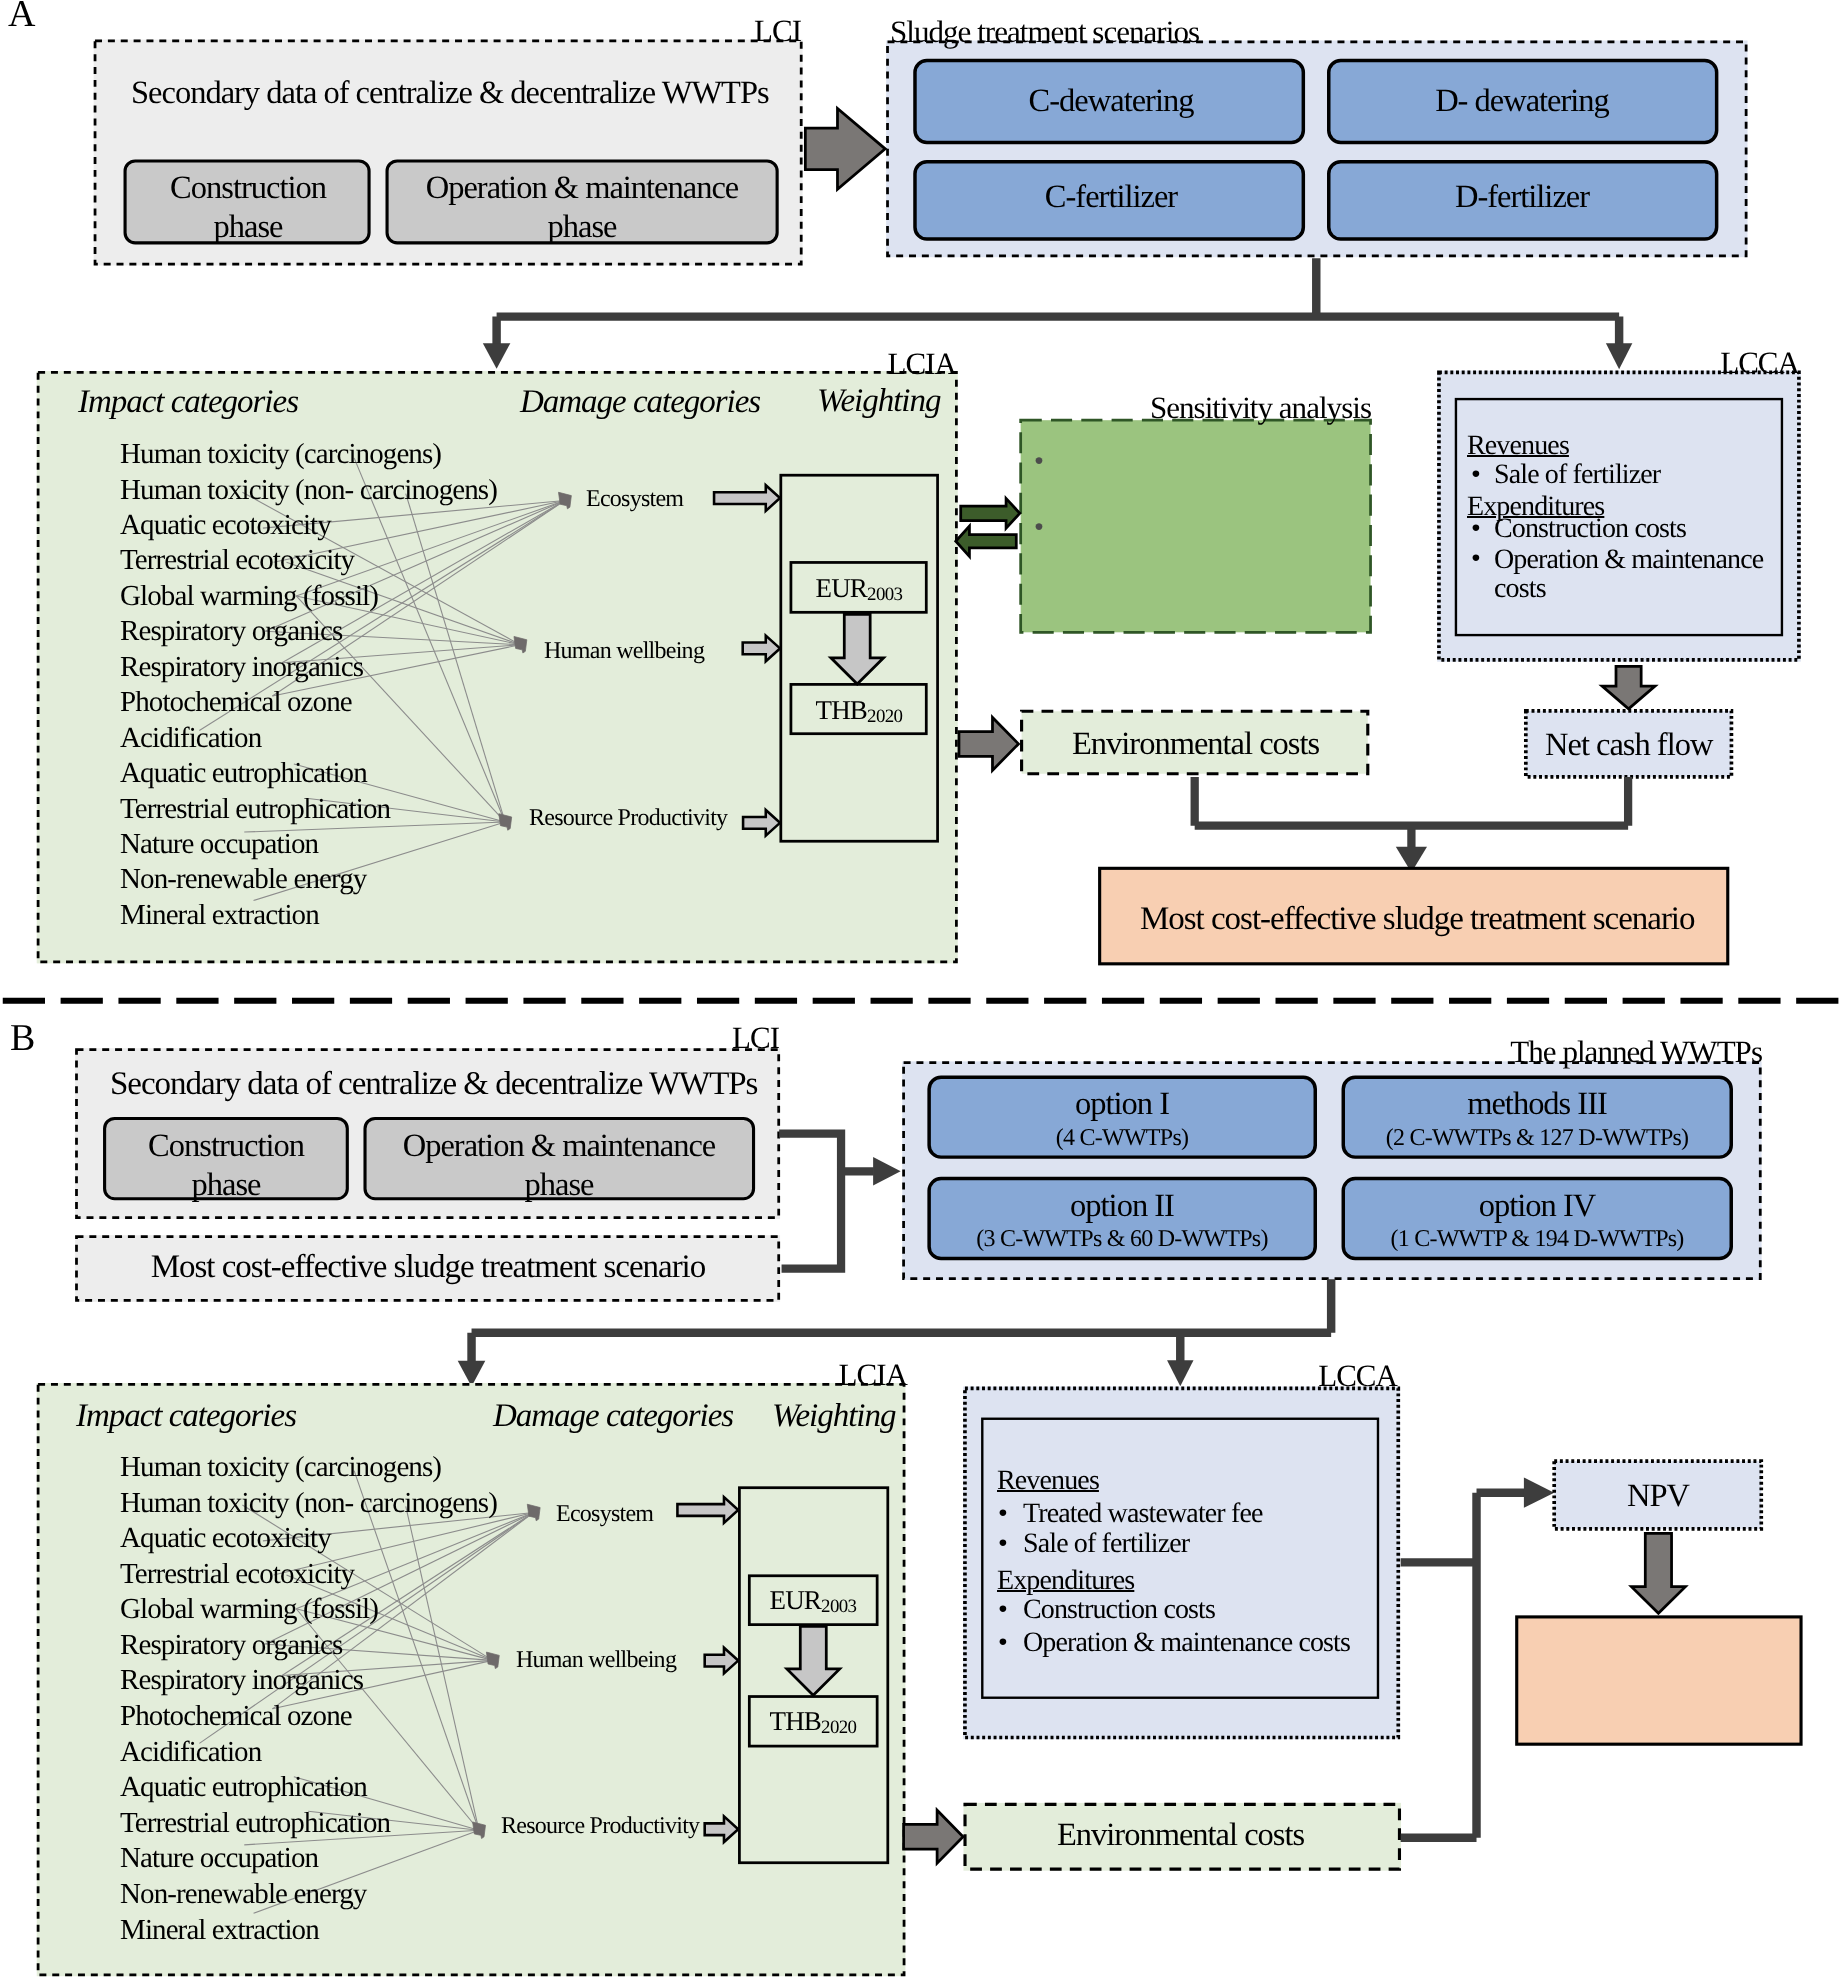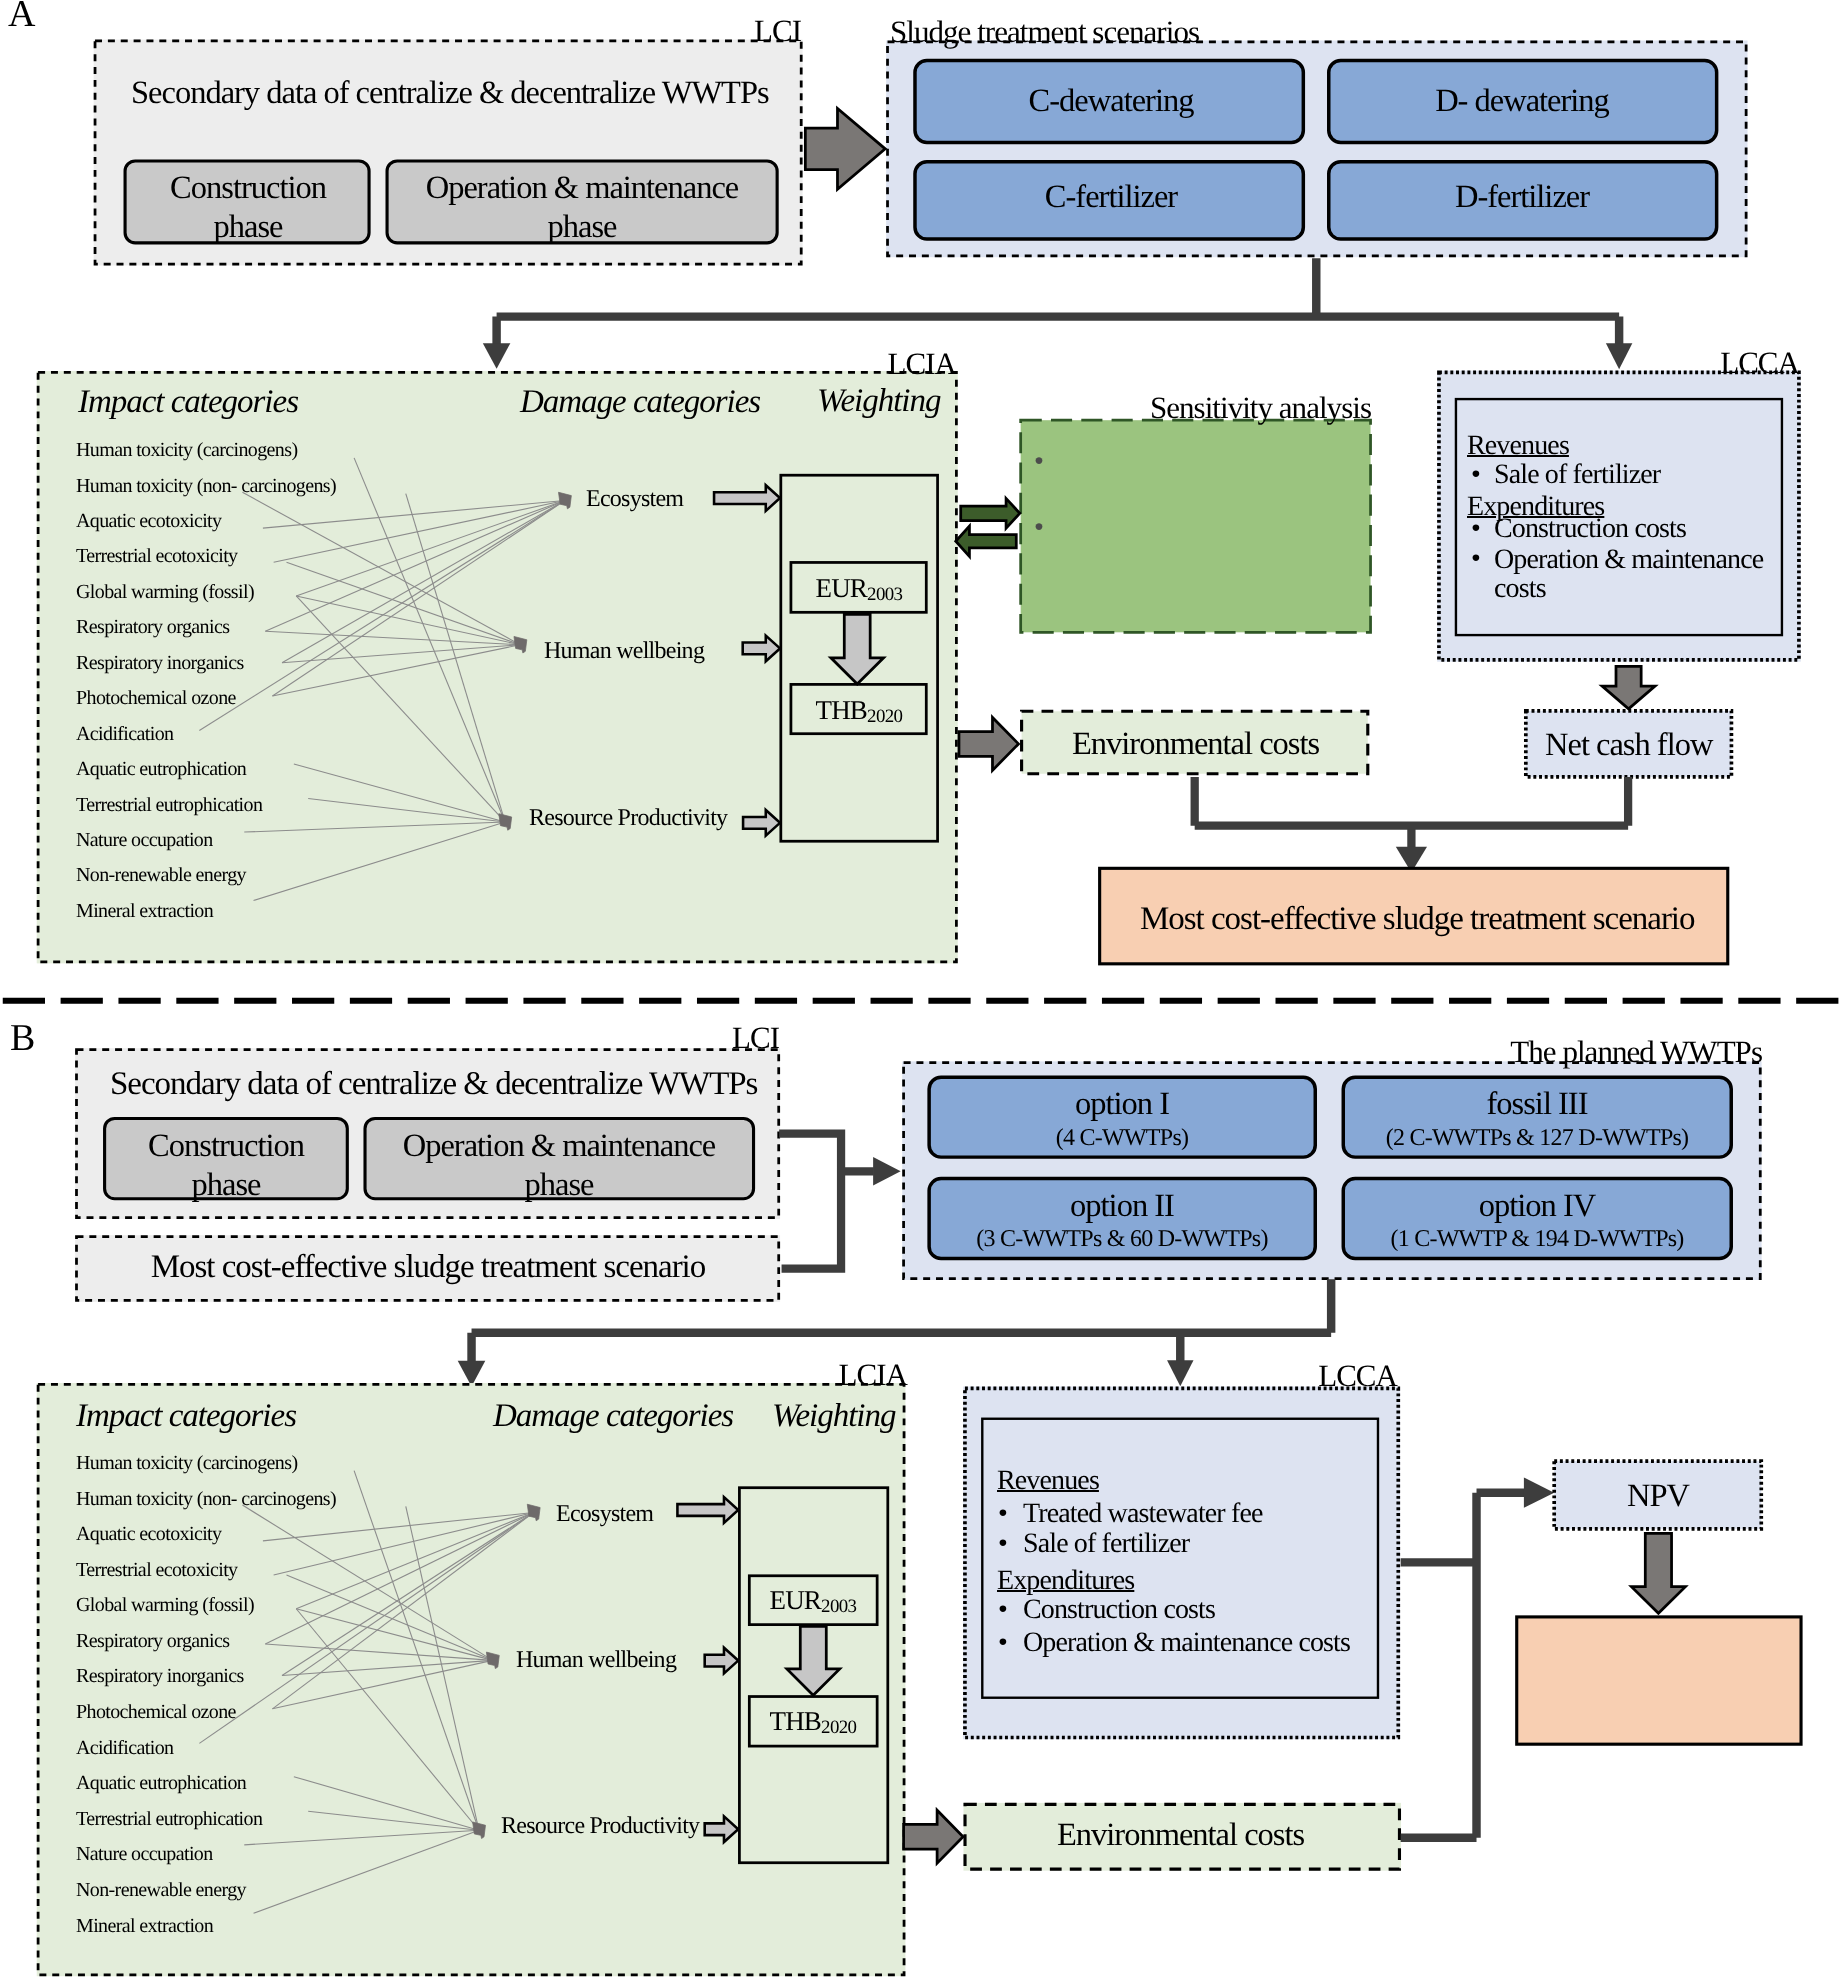--- a/index.html
+++ b/index.html
@@ -10,21 +10,21 @@
   .t{will-change:transform;}
   .box{position:absolute;box-sizing:border-box;}
   svg.ov{position:absolute;left:0;top:0;overflow:visible;z-index:5;}
   .t{z-index:10;}
 
   
   .t{position:absolute;white-space:pre;line-height:1;letter-spacing:-0.031em;}
   .tag{position:absolute;font-size:31px;white-space:nowrap;line-height:1;letter-spacing:-0.031em;}
   .panelltr{position:absolute;font-size:38px;line-height:1;}
   .body35{font-size:32.5px;}
-  .cat23{font-size:20px;}
+  .cat23{font-size:29px;margin-left:44px;}
   .dmg26{font-size:24px;}
   .lcca31{font-size:28px;}
   .wt29{font-size:27px;}
   .opt26{font-size:24px;}
   .sens31{font-size:28.5px;color:#4c4c4c;}
   .hdr31{font-size:33px;font-style:italic;}
   .u{text-decoration:underline;text-underline-offset:1.4px;text-decoration-thickness:2px;}
   .sub{font-size:0.70em;vertical-align:-0.155em;letter-spacing:-0.031em;}
 </style>
 </head>
@@ -244,21 +244,21 @@
 phase</div>
 <div class="box" style="left:75px;top:1235px;width:705px;height:67px;"></div>
 <div class="t" style="left:428px;top:1251px;transform:translateX(-50%);font-size:33px;">Most cost-effective sludge treatment scenario</div>
 
 <div class="box" style="left:902px;top:1062px;width:860px;height:219px;"></div>
 <div class="t tag" style="left:1762px;top:1036px;transform:translateX(-100%);">The planned WWTPs</div>
 <div class="box" style="left:927px;top:1075px;width:389px;height:84px;"></div>
 <div class="t body35" style="left:1122px;top:1088px;transform:translateX(-50%);">option I</div>
 <div class="t opt26" style="left:1122px;top:1126px;transform:translateX(-50%);">(4 C-WWTPs)</div>
 <div class="box" style="left:1342px;top:1075px;width:391px;height:84px;"></div>
-<div class="t body35" style="left:1537px;top:1088px;transform:translateX(-50%);">fossil III</div>
+<div class="t body35" style="left:1537px;top:1088px;transform:translateX(-50%);">methods III</div>
 <div class="t opt26" style="left:1537px;top:1126px;transform:translateX(-50%);">(2 C-WWTPs &amp; 127 D-WWTPs)</div>
 <div class="box" style="left:927px;top:1176px;width:389px;height:84px;"></div>
 <div class="t body35" style="left:1122px;top:1190px;transform:translateX(-50%);">option II</div>
 <div class="t opt26" style="left:1122px;top:1227px;transform:translateX(-50%);">(3 C-WWTPs &amp; 60 D-WWTPs)</div>
 <div class="box" style="left:1342px;top:1176px;width:391px;height:84px;"></div>
 <div class="t body35" style="left:1537px;top:1190px;transform:translateX(-50%);">option IV</div>
 <div class="t opt26" style="left:1537px;top:1227px;transform:translateX(-50%);">(1 C-WWTP &amp; 194 D-WWTPs)</div>
 
 <div class="box" style="left:37px;top:1383px;width:869px;height:593px;"></div>
 <div class="t tag" style="left:907px;top:1359px;transform:translateX(-100%);">LCIA</div>

